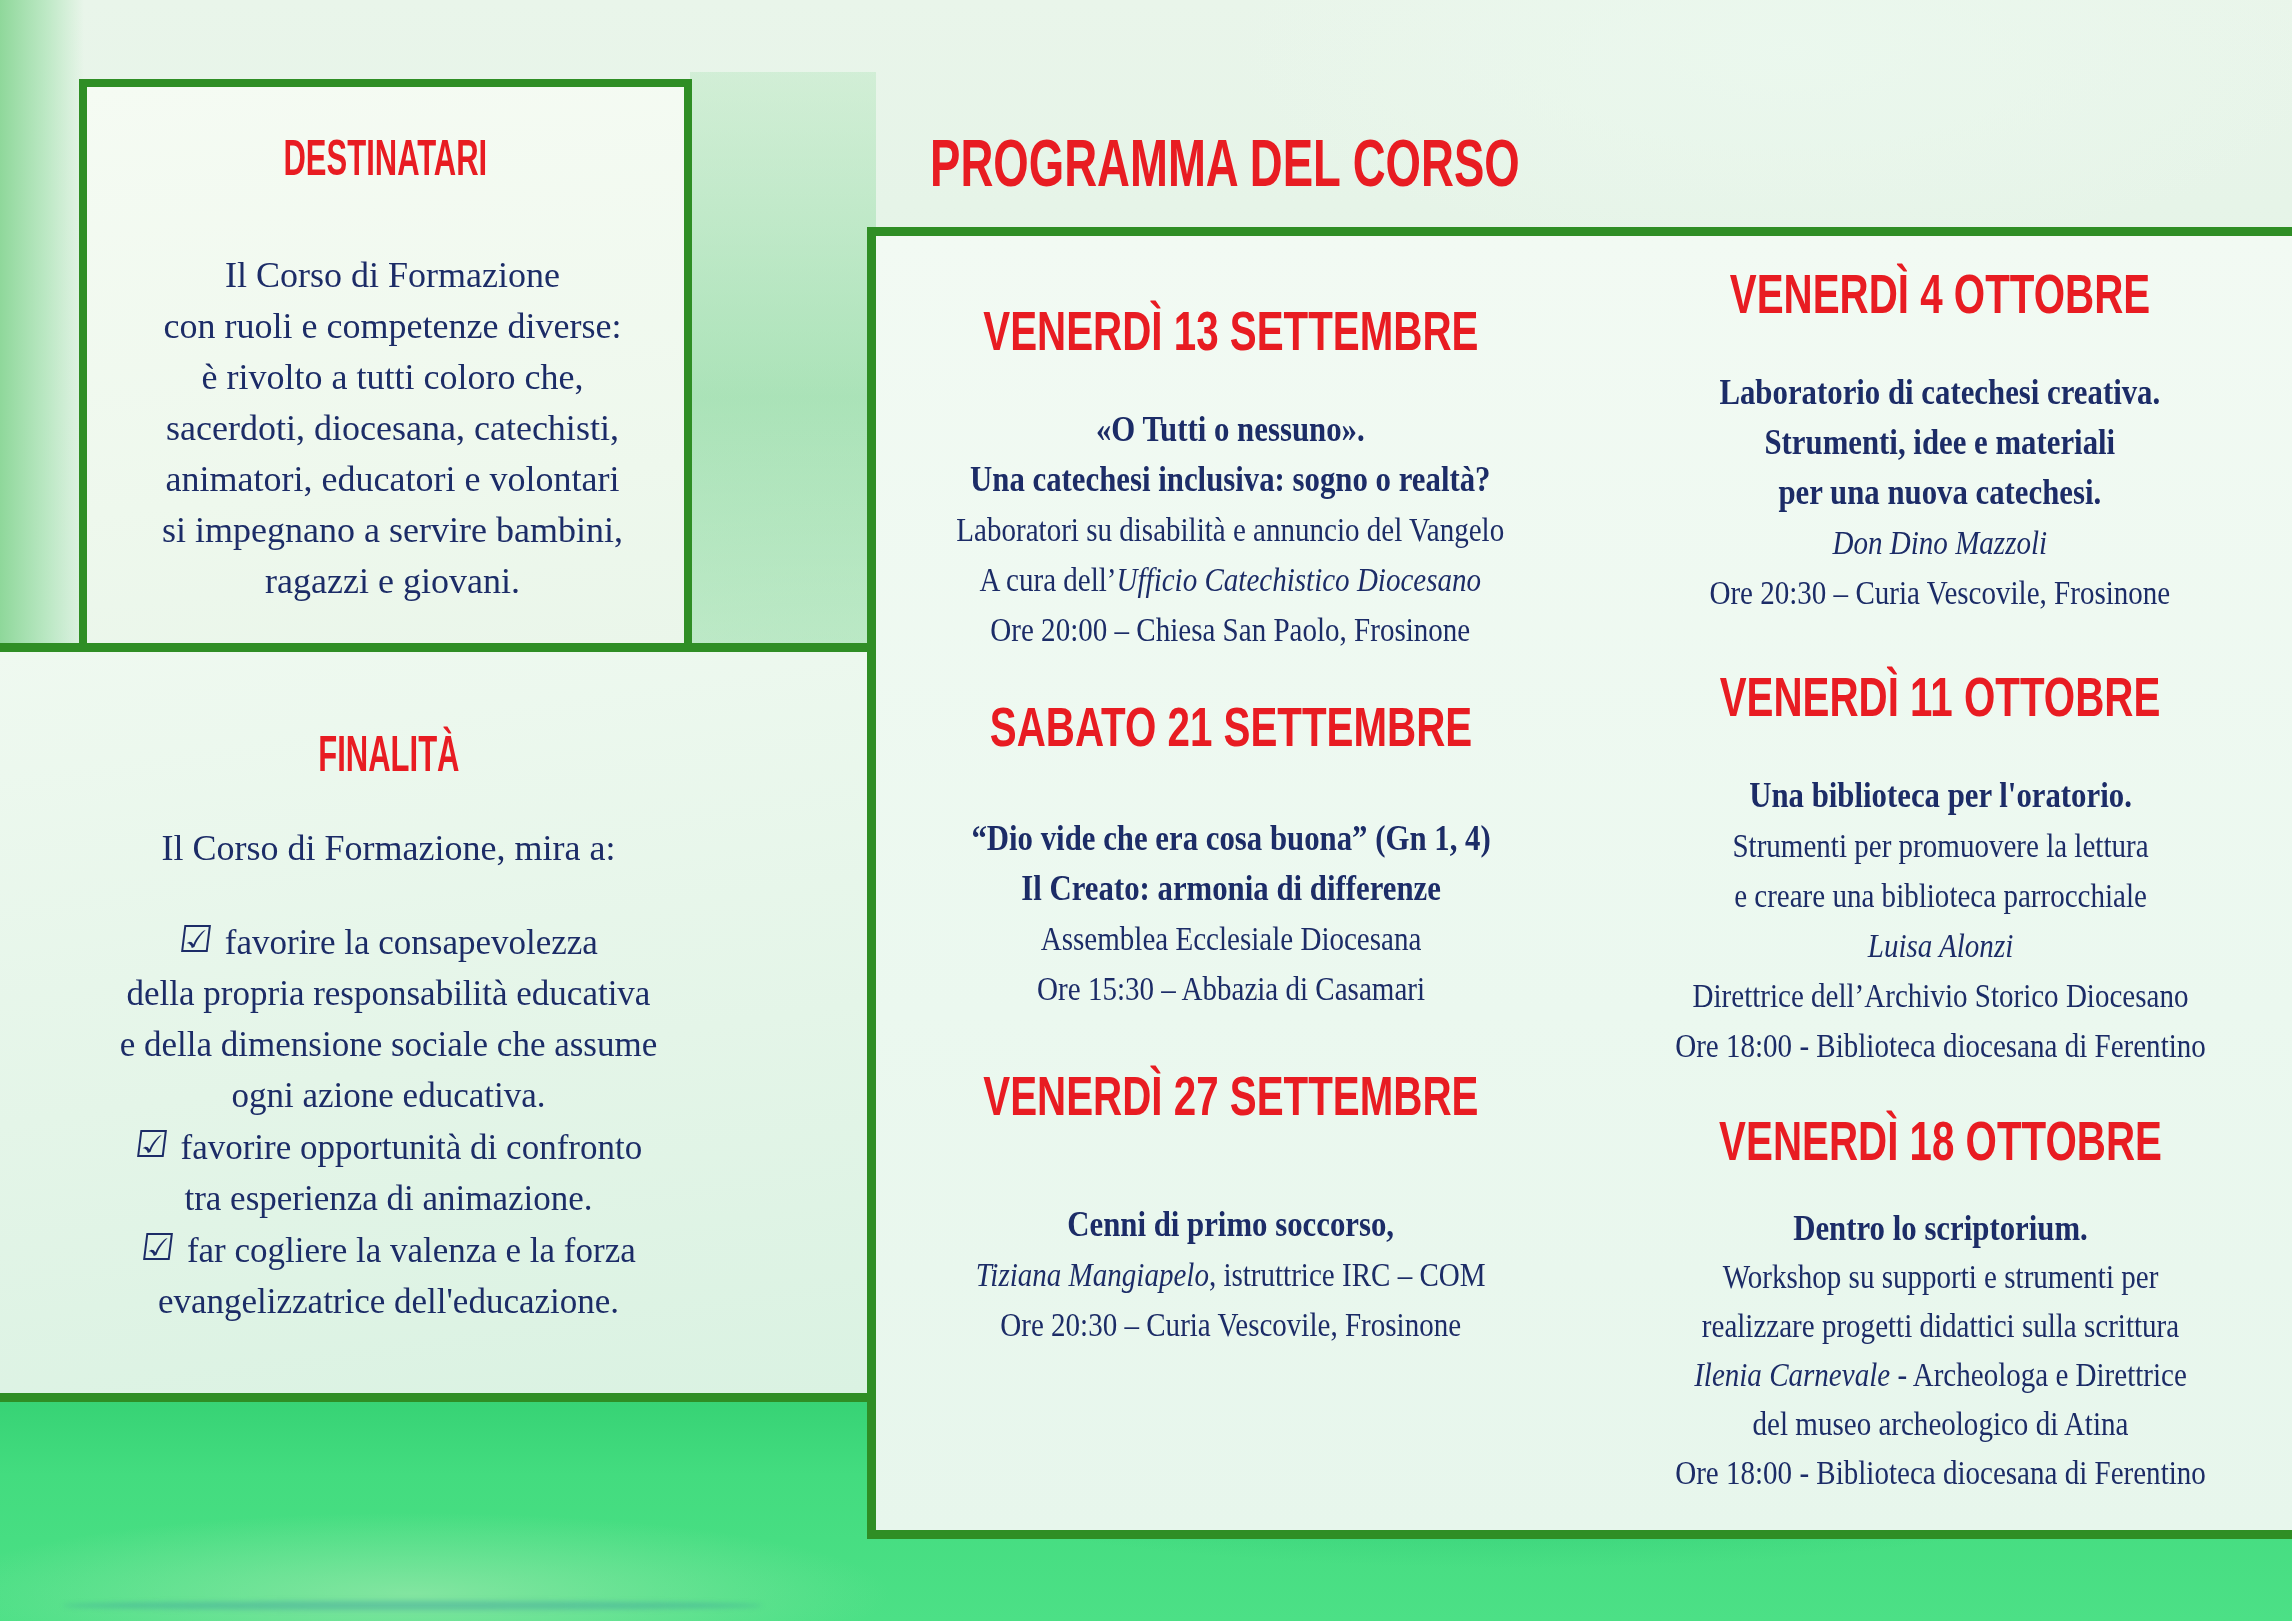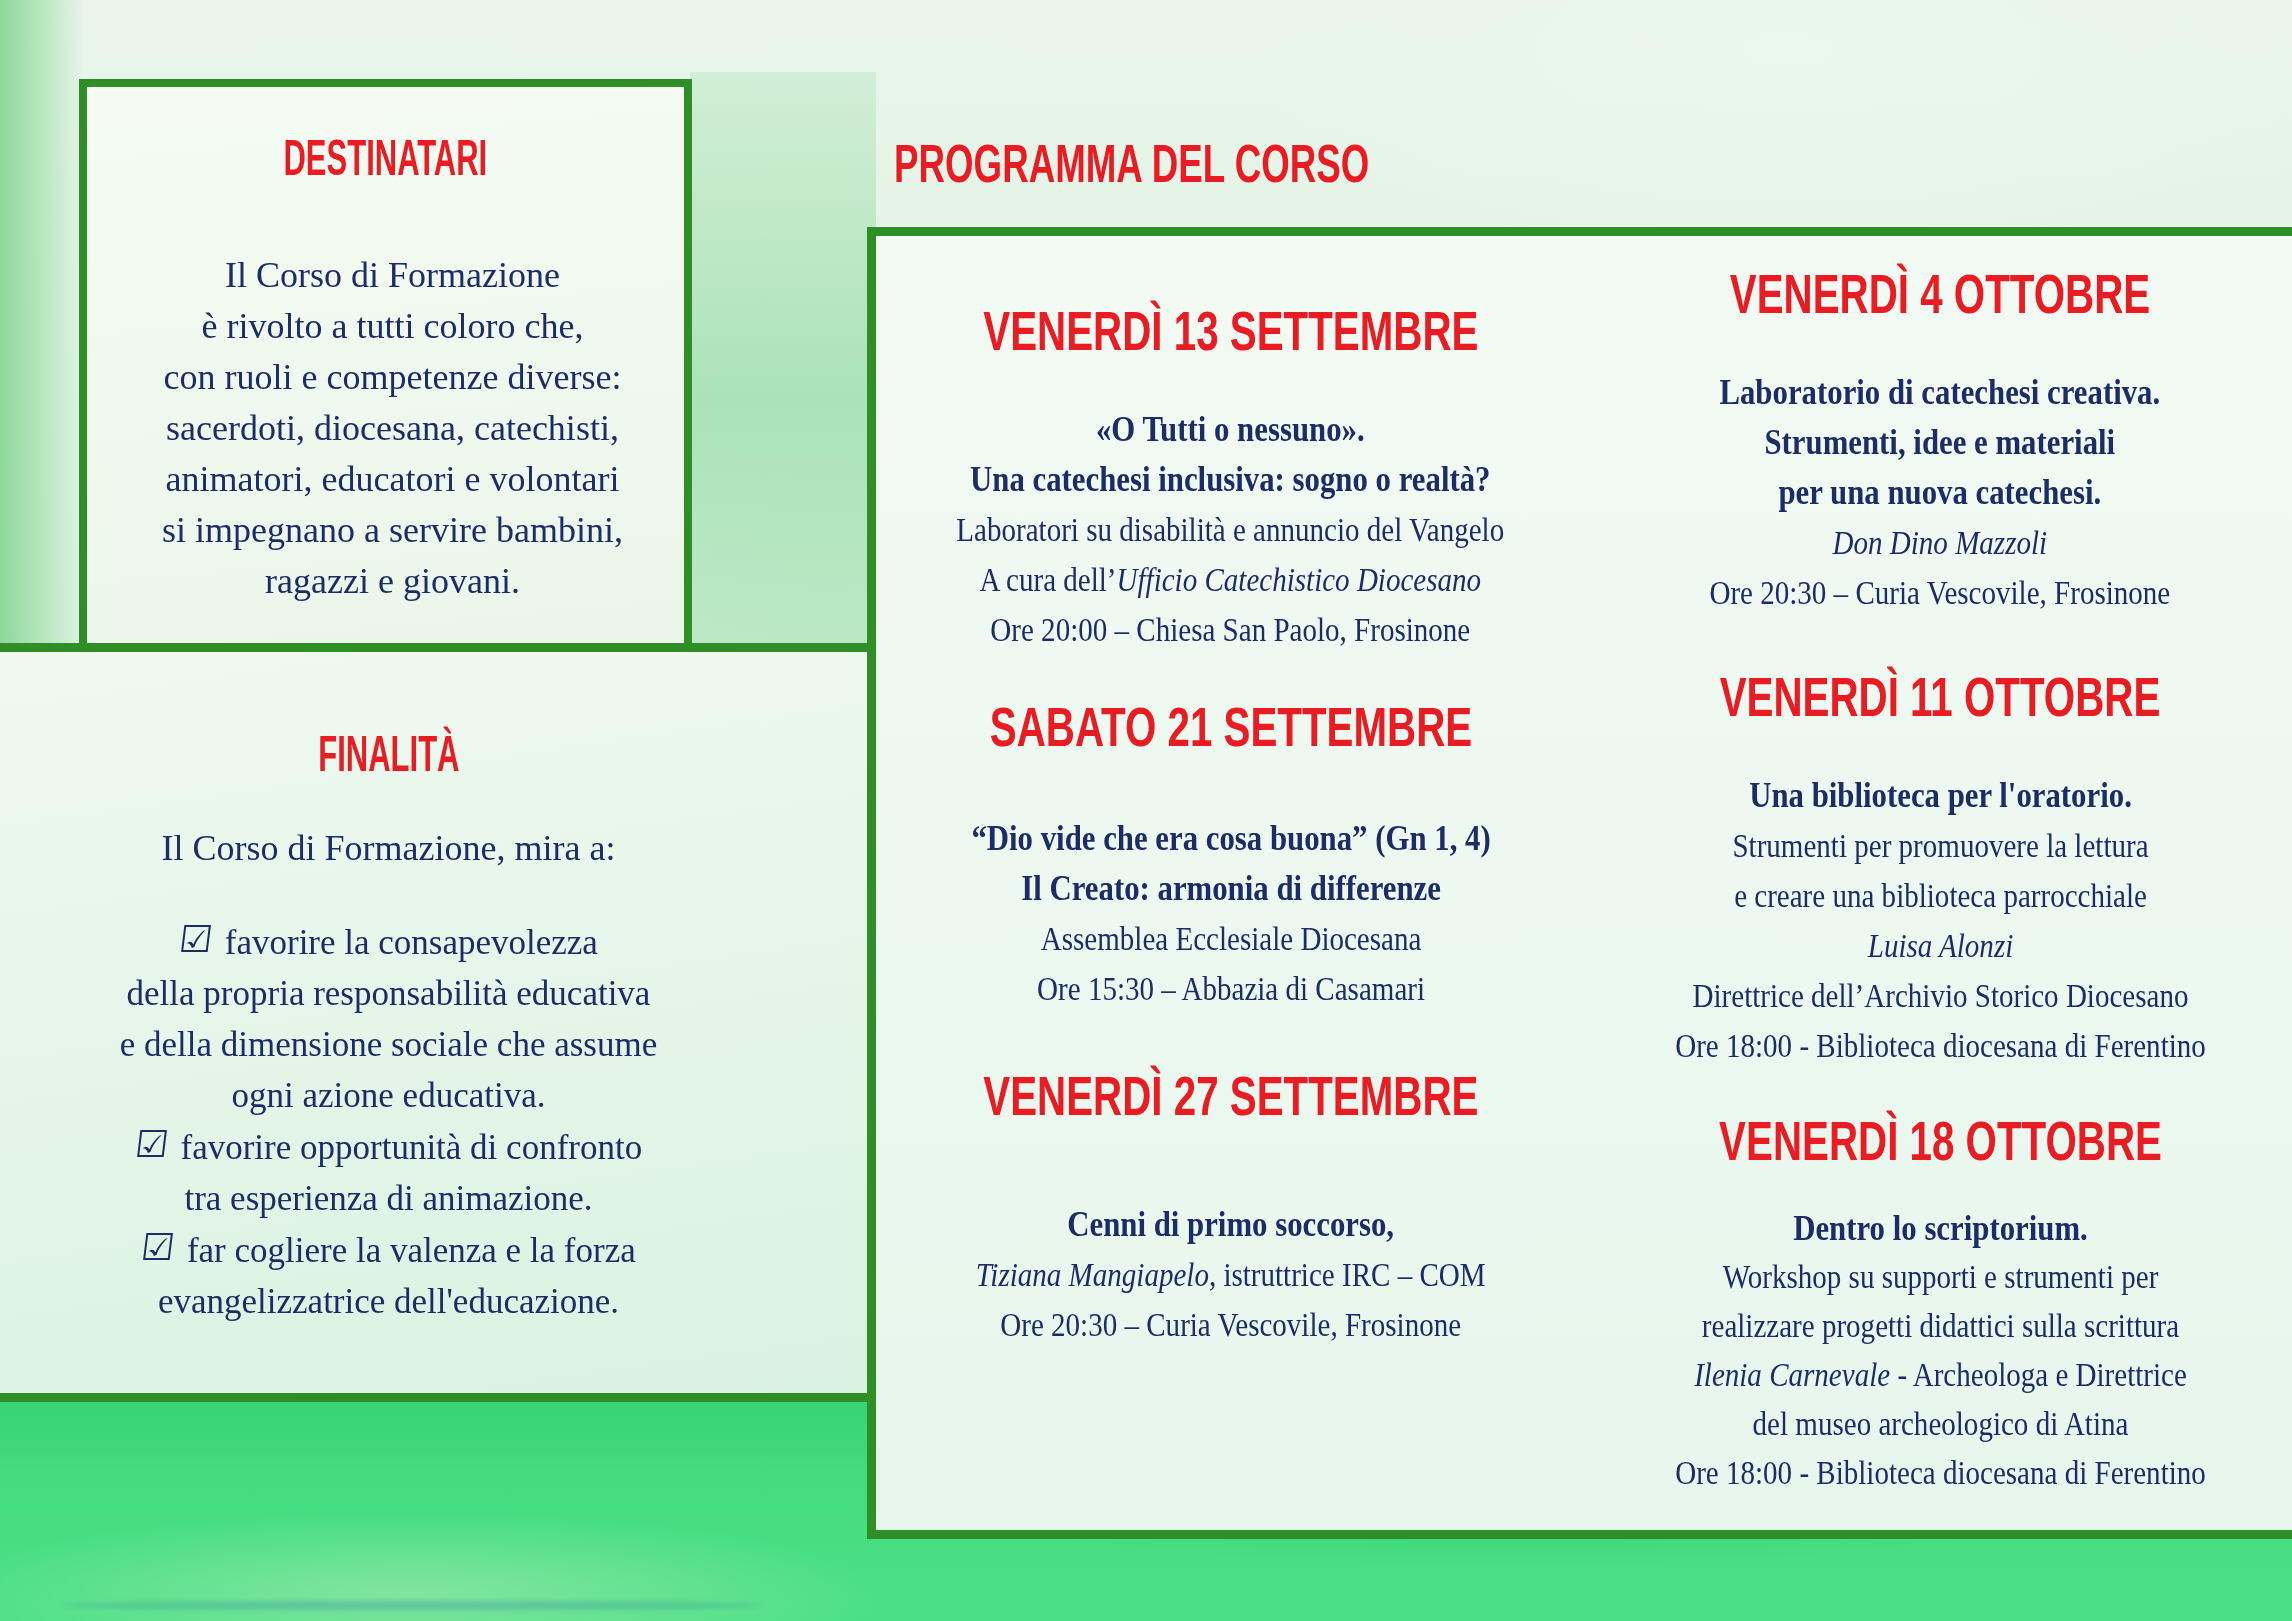--- a/index.html
+++ b/index.html
@@ -42,21 +42,21 @@
 
   .dest-title{margin-top:43px;font-size:50px;line-height:57px;}
   .dest-body{margin-top:63px;font-size:36px;line-height:51px;text-align:center;padding-left:14px;}
 
   .fin-title{margin-top:73px;font-size:50px;line-height:59px;}
   .fin-intro{margin-top:39px;font-size:36px;line-height:50px;text-align:center;}
   .fin-items{margin-top:43px;font-size:35px;line-height:51px;text-align:center;}
   .check{font-family:"DejaVu Sans",sans-serif;display:inline-block;transform:skewX(-7deg) translateY(-1.8px);
     margin-right:12.5px;font-size:37px;}
 
-  .prog-head{position:absolute;left:894px;top:127px;font-size:54px;line-height:72px;text-align:center;}
+  .prog-head{position:absolute;left:930px;top:127px;font-size:67px;line-height:72px;text-align:center;}
 
   .cols{display:flex;height:100%;}
   .col{flex:1 1 50%;display:flex;flex-direction:column;align-items:center;}
   .ev-title{font-size:56px;line-height:63px;}
   .ev-lines{font-size:33px;line-height:50px;text-align:center;transform:scaleX(.88);white-space:nowrap;}
   .b{font-weight:700;font-size:35px;}
   .it{font-style:italic;}
 </style>
 </head>
 <body>
@@ -65,22 +65,22 @@
 
   <div class="bg-layer bg-left-strip"></div>
   <div class="bg-layer bg-gap-wash"></div>
   <div class="bg-layer bg-bottom-band"></div>
   <div class="bg-layer bg-teal-streak"></div>
 
   <div class="box dest-box">
     <div class="h-red dest-title"><span class="squeeze sx62">DESTINATARI</span></div>
     <div class="dest-body">
       <div>Il Corso di Formazione</div>
+      <div>con ruoli e competenze diverse:</div>
       <div>è rivolto a tutti coloro che,</div>
-      <div>con ruoli e competenze diverse:</div>
       <div>sacerdoti, diocesana, catechisti,</div>
       <div>animatori, educatori e volontari</div>
       <div>si impegnano a servire bambini,</div>
       <div>ragazzi e giovani.</div>
     </div>
   </div>
 
   <div class="box fin-box">
     <div class="h-red fin-title"><span class="squeeze sx62">FINALITÀ</span></div>
     <div class="fin-intro">Il Corso di Formazione, mira a:</div>

